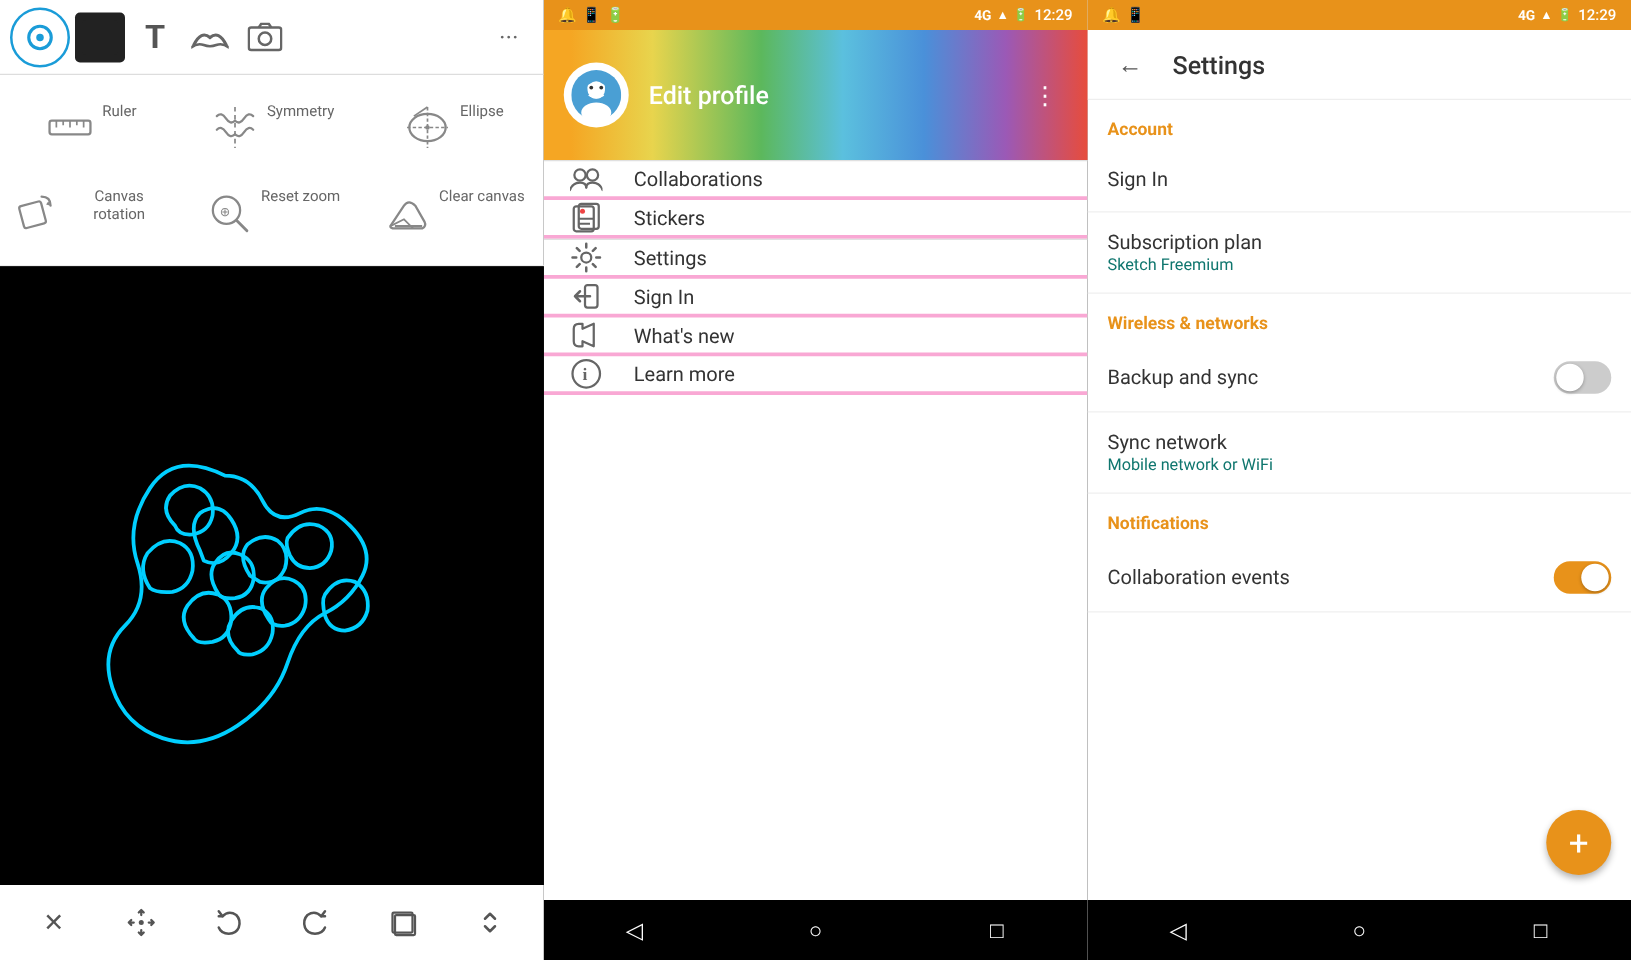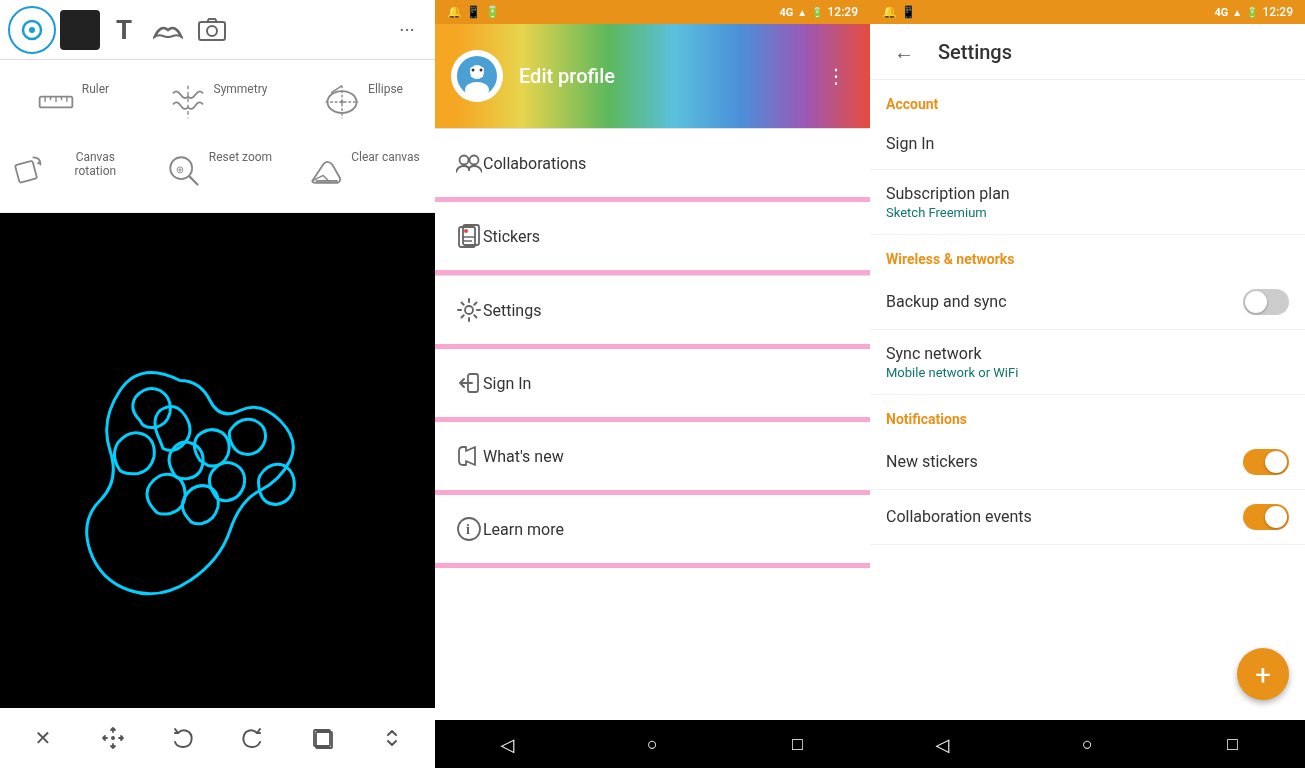--- a/index.html
+++ b/index.html
@@ -219,23 +219,24 @@
     }
 
     .menu-list {
       flex: 1;
       overflow-y: auto;
     }
 
     .menu-item {
       display: flex;
       align-items: center;
-      padding: 20px 20px;
-      cursor: pointer;
-      border-bottom: 5px solid #f9a8d4;
+      padding: 0 20px;
+      gap: 24px;
+      cursor: pointer;
+      border-bottom: 3px solid #f9a8d4;
     }
 
     .menu-item-icon {
       width: 28px;
       height: 28px;
       display: flex;
       align-items: center;
       justify-content: center;
       color: #666;
       font-size: 20px;
@@ -716,26 +717,20 @@
       </div>
     </div>
 
     <div class="settings-item">
       <div class="settings-item-title">Sync network</div>
       <div class="settings-item-subtitle">Mobile network or WiFi</div>
     </div>
 
     <div class="settings-section-header">Notifications</div>
 
-    <div class="settings-item-with-toggle">
-      <div class="settings-item-title">New stickers</div>
-      <div class="toggle toggle-on">
-        <div class="toggle-knob"></div>
-      </div>
-    </div>
 
     <div class="settings-item-with-toggle">
       <div class="settings-item-title">Collaboration events</div>
       <div class="toggle toggle-on">
         <div class="toggle-knob"></div>
       </div>
     </div>
   </div>
 
   <div class="nav-bar">

